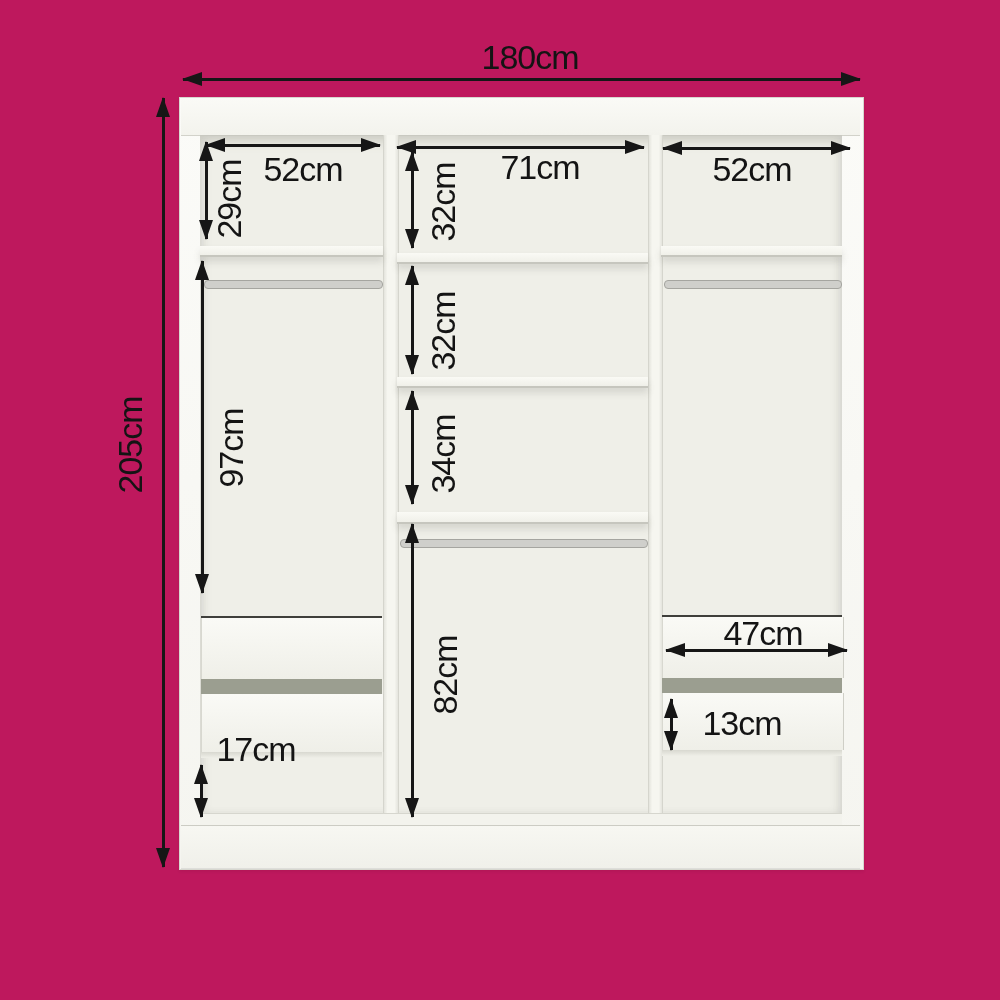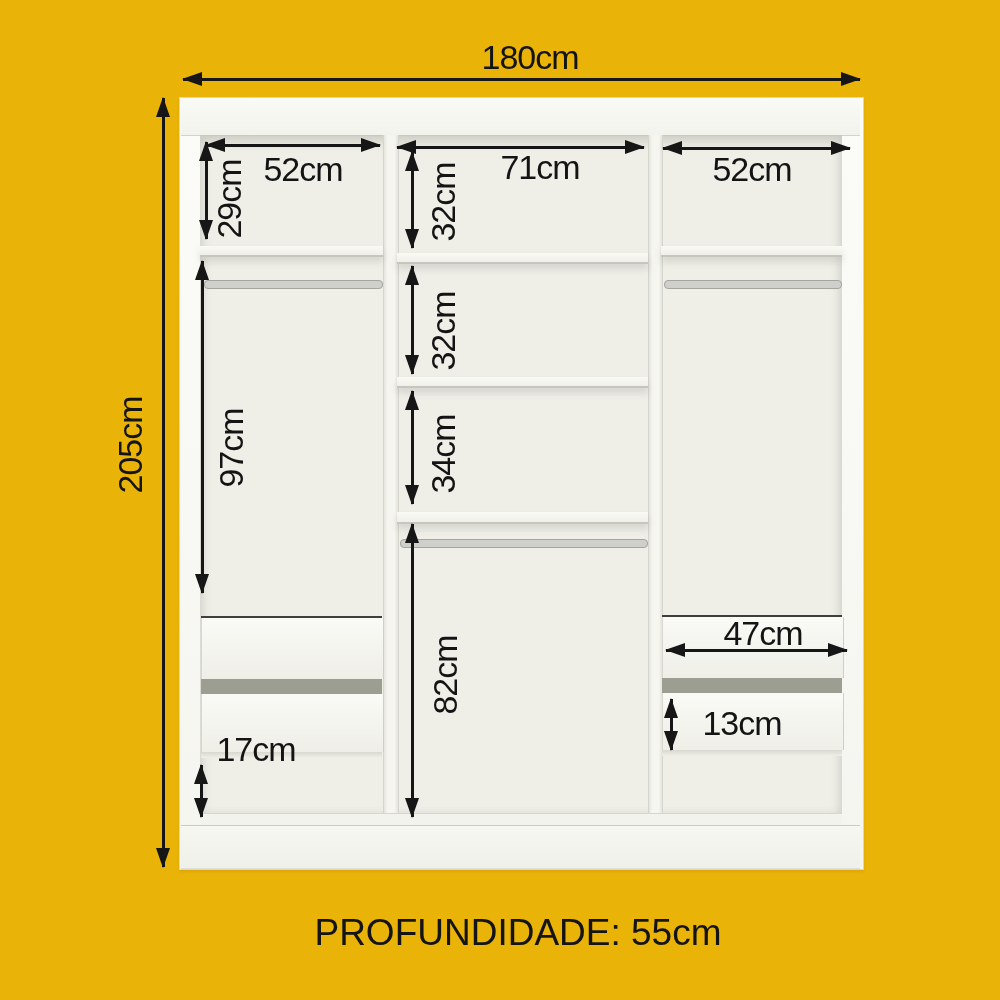--- a/index.html
+++ b/index.html
@@ -1,17 +1,17 @@
 <!DOCTYPE html>
 <html><head>
 <meta charset="utf-8">
 <style>
   html,body { margin:0; padding:0; background:#ffffff; }
   .canvas {
-    position:relative; width:1000px; height:1000px; background:#eab308;
+    position:relative; width:1000px; height:1000px; background:#be185d;
     font-family:"Liberation Sans", sans-serif; color:#161616; overflow:hidden;
   }
   .abs { position:absolute; }
 
   
   .outer-frame {
     background:linear-gradient(180deg,#fbfbf8 0%,#f5f5f0 100%);
     border:1px solid #d7d7cf;
     box-shadow:0 2px 3px rgba(0,0,0,0.06);
   }
@@ -140,15 +140,14 @@
 
   <div class="v-arrow" style="left:411px; top:524px; height:293px;"></div>
   <span class="label rot" style="left:445px; top:675px;">82cm</span>
 
   <span class="label" style="left:763px; top:633px;">47cm</span>
   <div class="h-arrow" style="left:666px; top:649px; width:181px;"></div>
 
   <div class="v-arrow" style="left:670px; top:699px; height:51px;"></div>
   <span class="label" style="left:742px; top:723px;">13cm</span>
 
-  <span class="label depth-label" style="left:518px; top:932px;">PROFUNDIDADE: 55cm</span>
 
 </div>
 
 </body></html>

